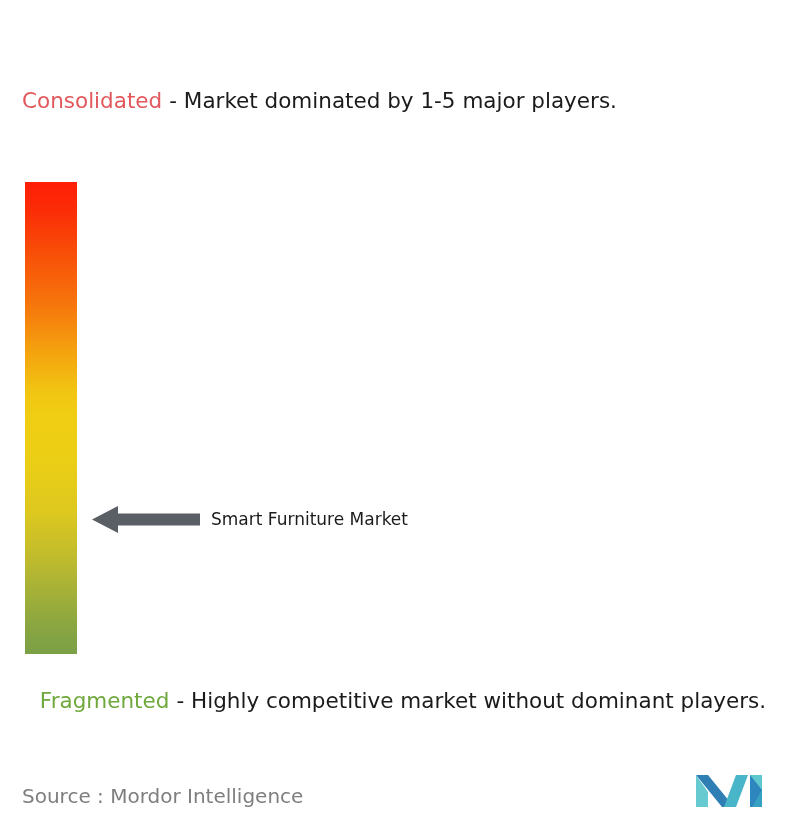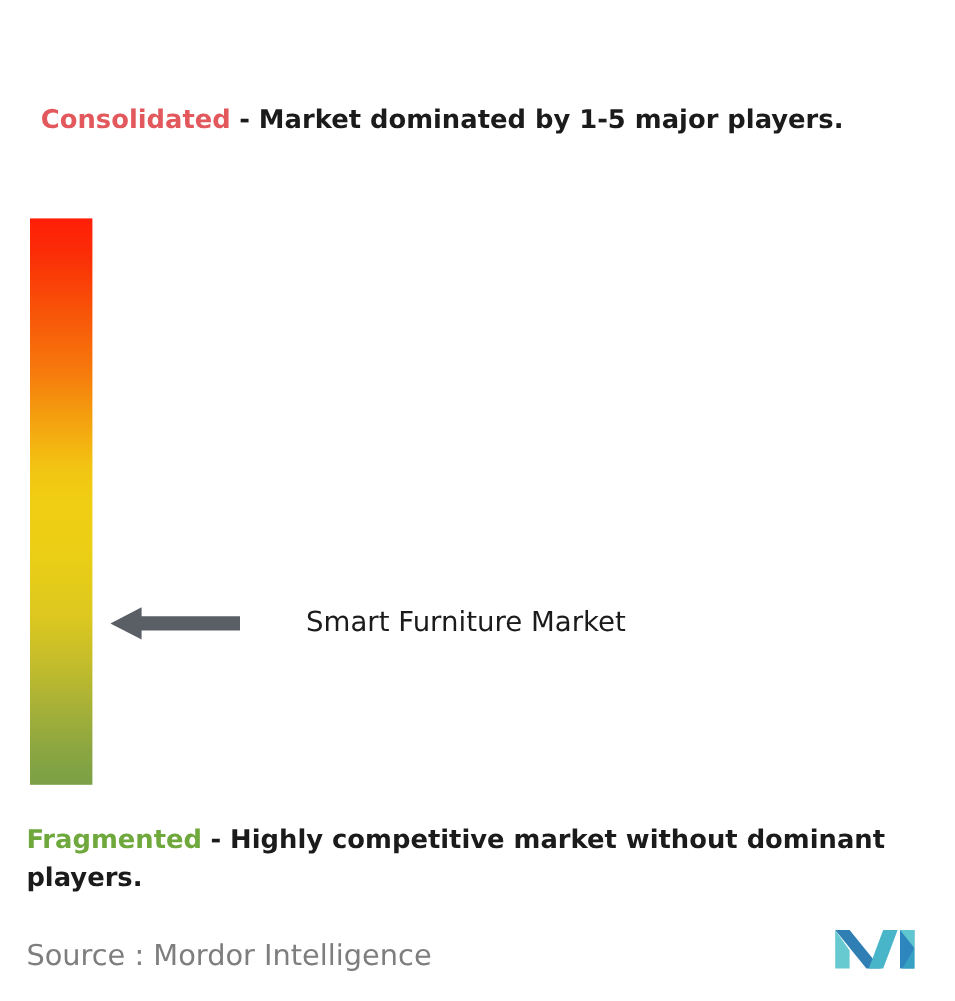--- a/index.html
+++ b/index.html
@@ -39,22 +39,21 @@
 
   
   .caption-top {
     position: absolute;
     left: 22px;
     top: 85px;
     width: 752px;
     font-size: 21.5px;
     line-height: 31px;
     color: #1b1b1b;
-    font-weight: 700;
-    margin-left: 12px;
+    font-weight: 400;
   }
   .kw-consolidated {
     color: #e2585c;
   }
   .kw-fragmented {
     color: #6fa83c;
   }
   .caption-spacer { display: inline-block; width: 7px; }
 
   
@@ -90,45 +89,45 @@
     width: 108px;
     height: 33px;
   }
   .arrow-annotation svg {
     display: block;
   }
   .arrow-label {
     position: absolute;
     left: 211px;
     top: 504px;
-    font-size: 23px;
+    font-size: 17px;
     line-height: 30px;
     color: #1b1b1b;
     white-space: nowrap;
-    margin-left: 44px;
   }
 
   
   .caption-bottom {
     position: absolute;
     left: 22px;
     top: 685px;
     width: 762px;
     font-size: 21.5px;
     line-height: 31px;
     color: #1b1b1b;
-    font-weight: 700;
+    font-weight: 400;
+    text-align: center;
   }
 
   
   .source-line {
     position: absolute;
     left: 22px;
     top: 783px;
-    font-size: 24px;
+    font-size: 20px;
     line-height: 26px;
     color: #7e7e7e;
     white-space: nowrap;
   }
   .source-value { color: #7e7e7e; }
 
   
   .brand-logo {
     position: absolute;
     left: 694px;

